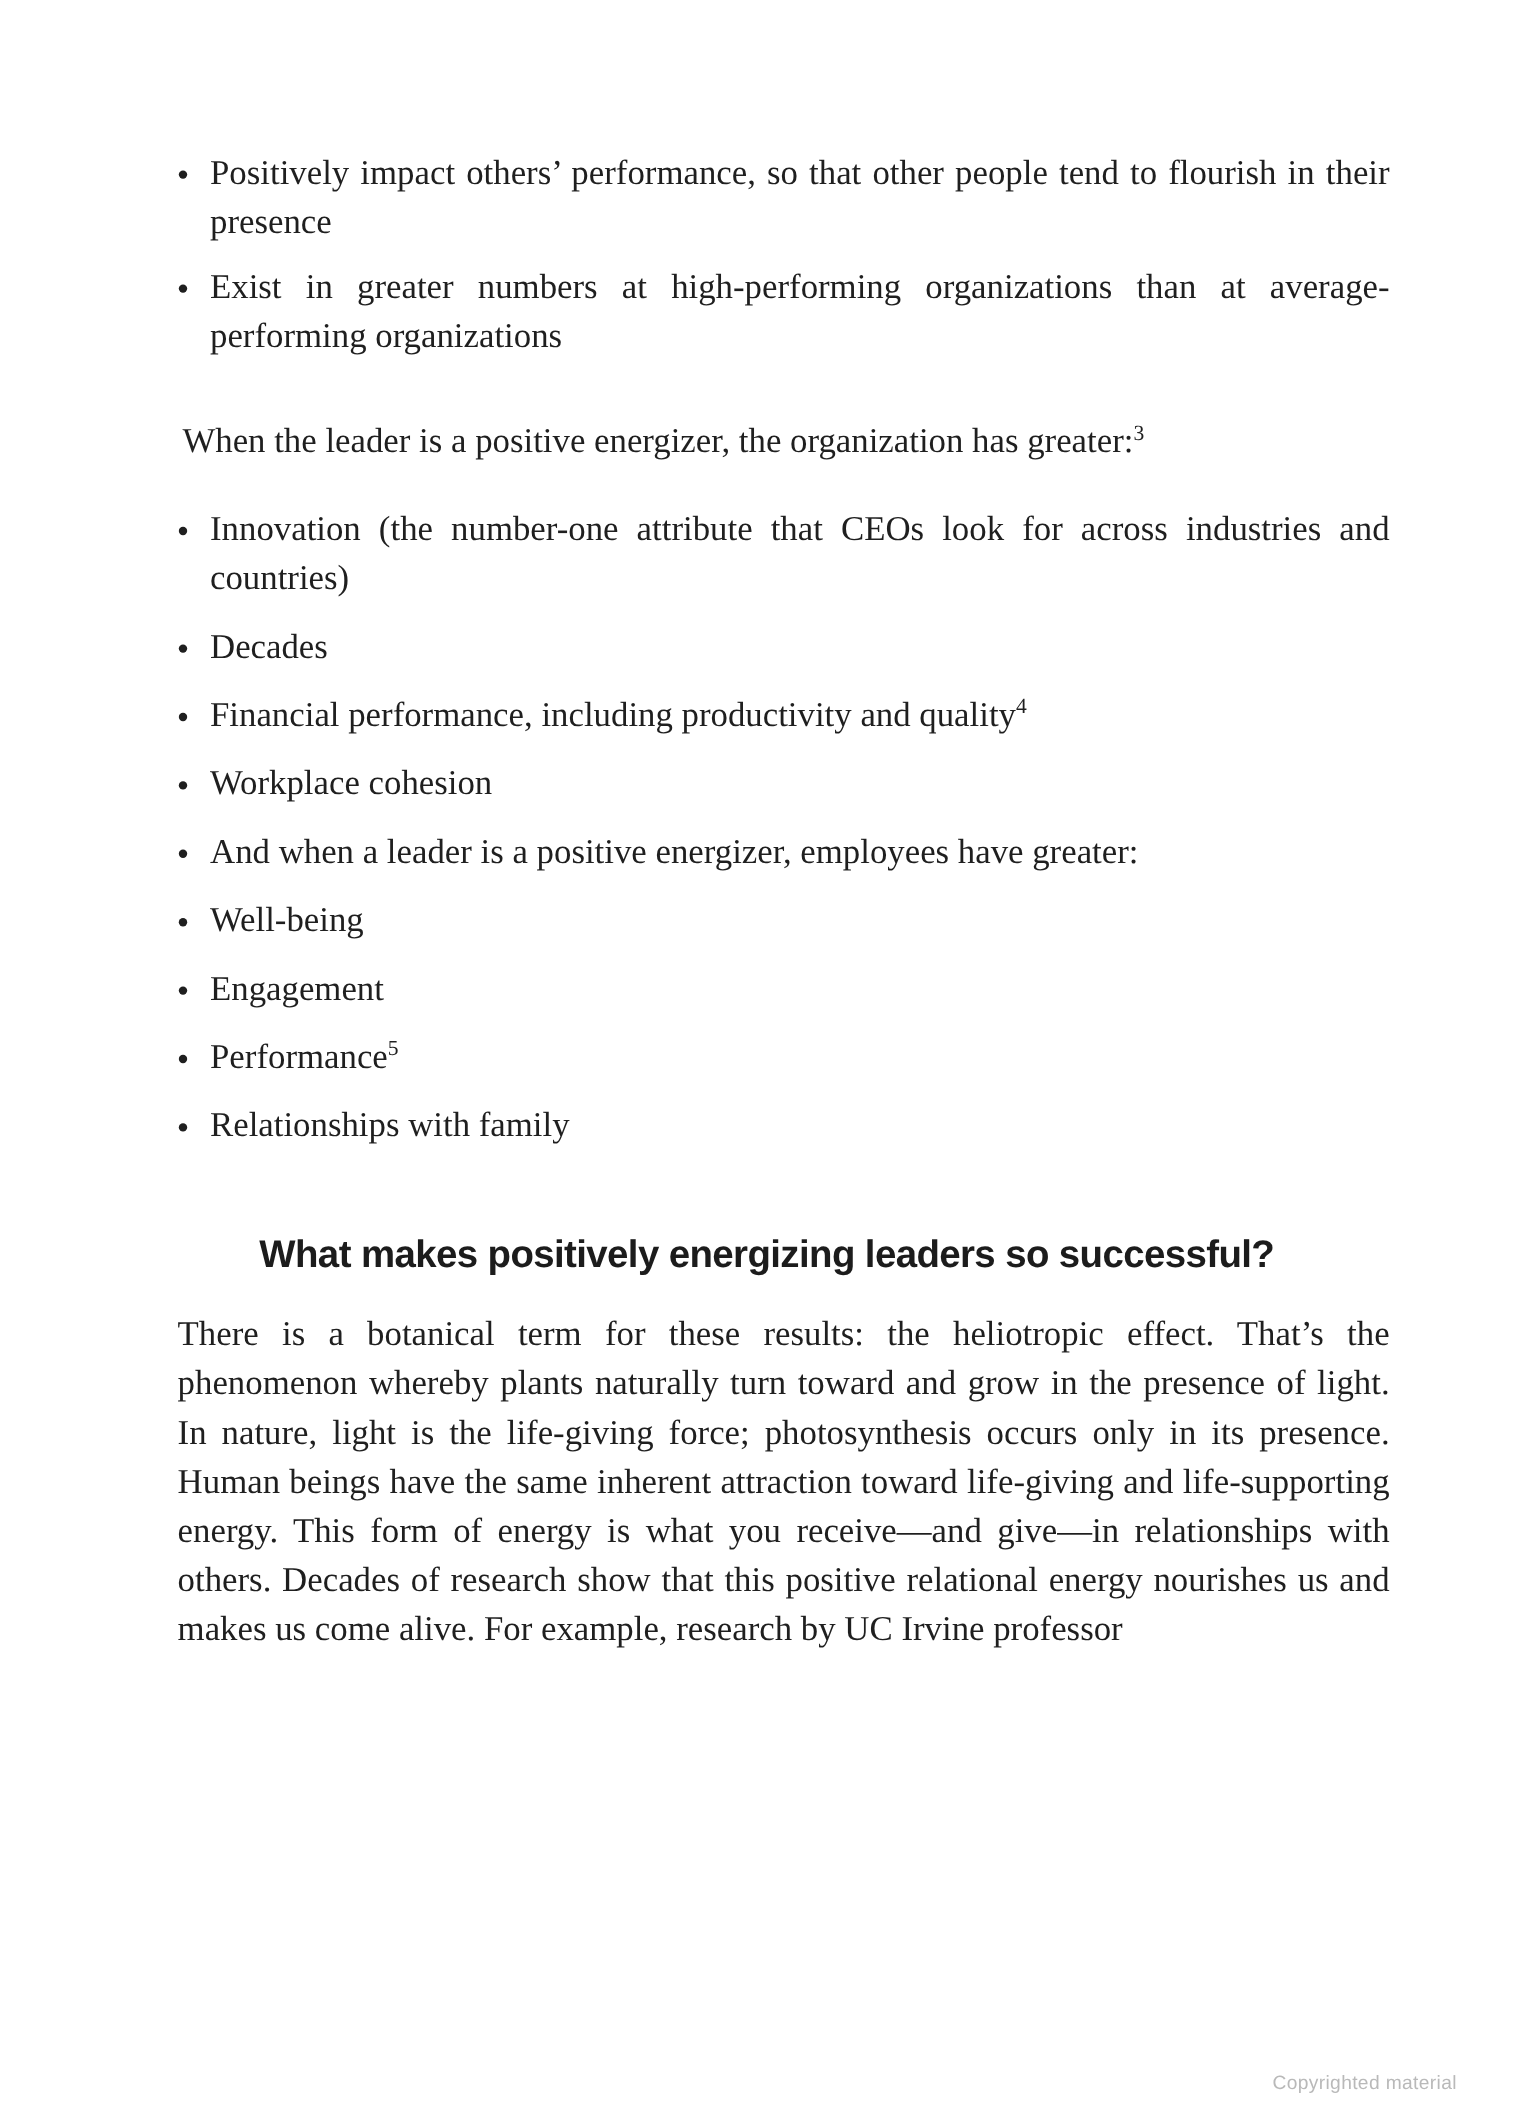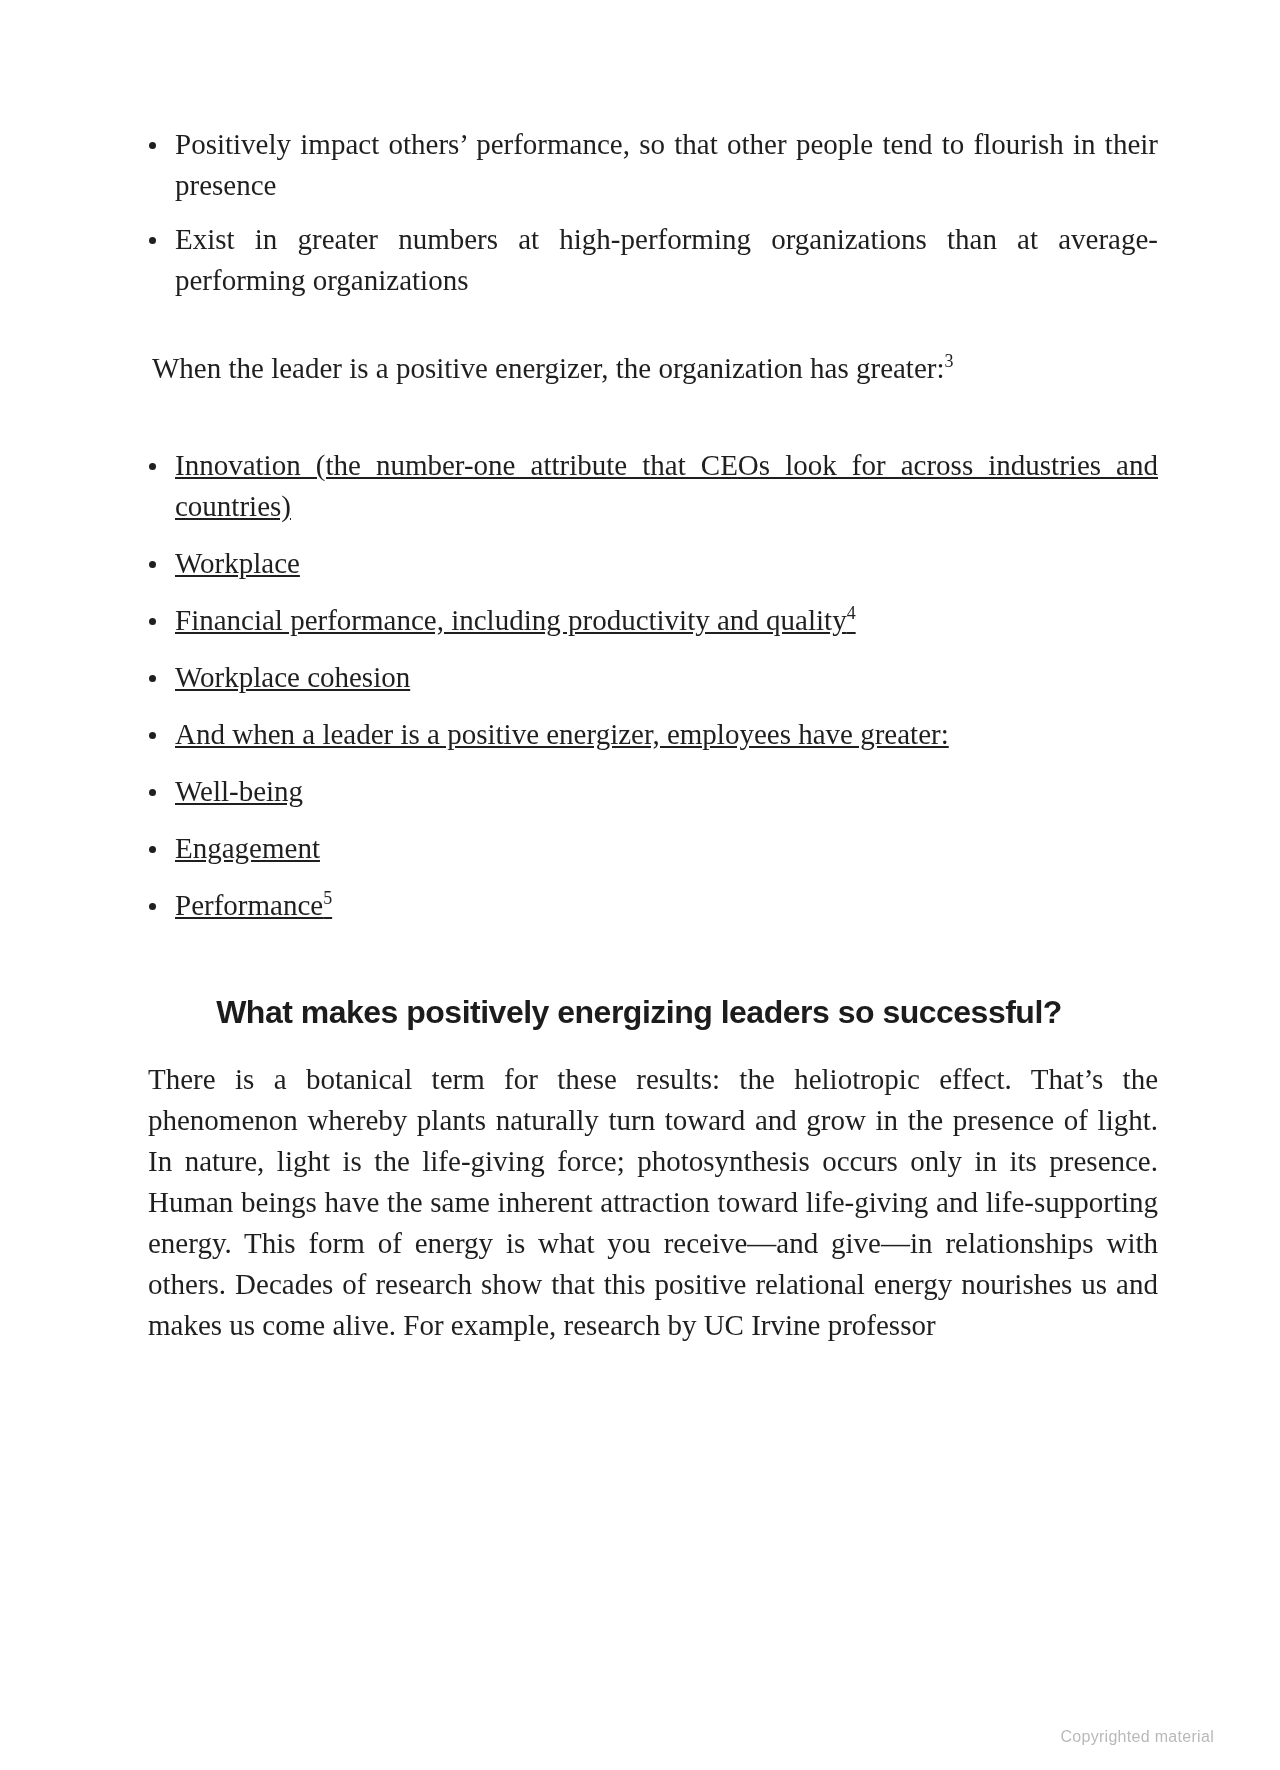--- a/index.html
+++ b/index.html
@@ -38,21 +38,21 @@
     top: 18px;
     width: 7px;
     height: 7px;
     border-radius: 50%;
     background: #1f1f1f;
   }
   .lead {
     margin-top: 47px;
     text-indent: 32px;
   }
-  ul.bullets.main { margin-top: 56px; text-decoration: underline; }
+  ul.bullets.main { margin-top: 32px; }
   sup.fn {
     font-size: 0.62em;
     line-height: 0;
     vertical-align: super;
   }
   .heading {
     margin-top: 54px;
     font-family: "Liberation Sans", sans-serif;
     font-weight: 700;
     font-size: 32px;
@@ -95,21 +95,21 @@
 
     <p class="lead body-text"><span>When the leader is a positive energizer, the organization has greater:</span><sup class="fn">3</sup></p>
 
     <ul class="bullets main body-text">
       <li class="bullet-item">
         <span class="dot"></span>
         <span>Innovation (the number-one attribute that CEOs look for across industries and countries)</span><sup class="fn"></sup>
       </li>
       <li class="bullet-item">
         <span class="dot"></span>
-        <span>Workplace</span><sup class="fn"></sup>
+        <span>Decades</span><sup class="fn"></sup>
       </li>
       <li class="bullet-item">
         <span class="dot"></span>
         <span>Financial performance, including productivity and quality</span><sup class="fn">4</sup>
       </li>
       <li class="bullet-item">
         <span class="dot"></span>
         <span>Workplace cohesion</span><sup class="fn"></sup>
       </li>
       <li class="bullet-item">
@@ -121,20 +121,24 @@
         <span>Well-being</span><sup class="fn"></sup>
       </li>
       <li class="bullet-item">
         <span class="dot"></span>
         <span>Engagement</span><sup class="fn"></sup>
       </li>
       <li class="bullet-item">
         <span class="dot"></span>
         <span>Performance</span><sup class="fn">5</sup>
       </li>
+      <li class="bullet-item">
+        <span class="dot"></span>
+        <span>Relationships with family</span><sup class="fn"></sup>
+      </li>
     </ul>
 
     <h2 class="heading">What makes positively energizing leaders so successful?</h2>
 
     <p class="para body-text">There is a botanical term for these results: the heliotropic effect. That’s the phenomenon whereby plants naturally turn toward and grow in the presence of light. In nature, light is the life-giving force; photosynthesis occurs only in its presence. Human beings have the same inherent attraction toward life-giving and life-supporting energy. This form of energy is what you receive—and give—in relationships with others. Decades of research show that this positive relational energy nourishes us and makes us come alive. For example, research by UC Irvine professor</p>
 
   </div>
 
   <div class="copyright">Copyrighted material</div>
 </div>

